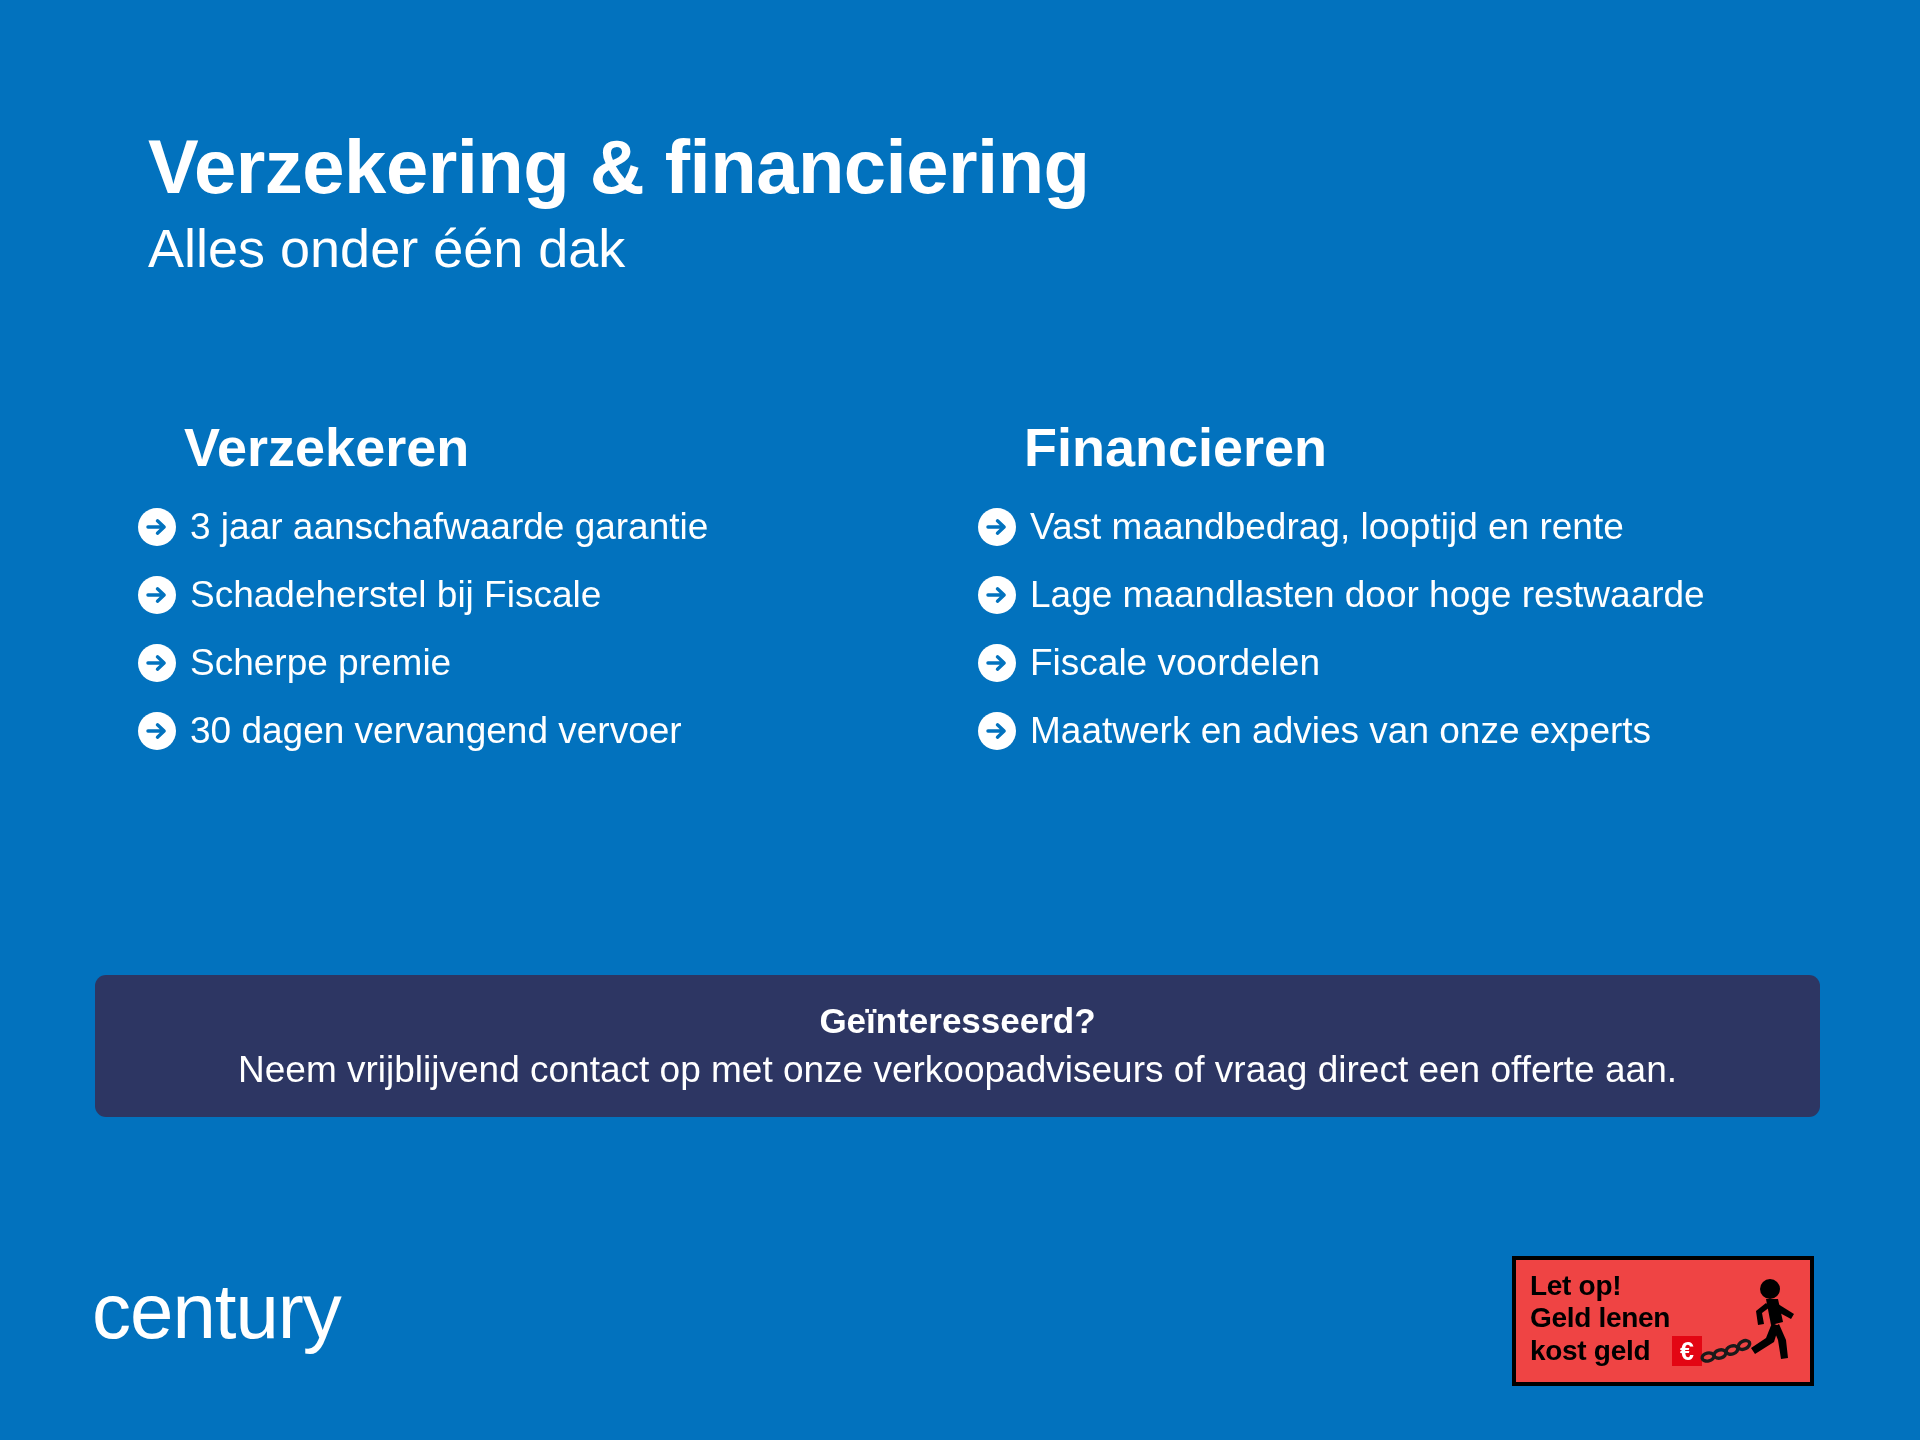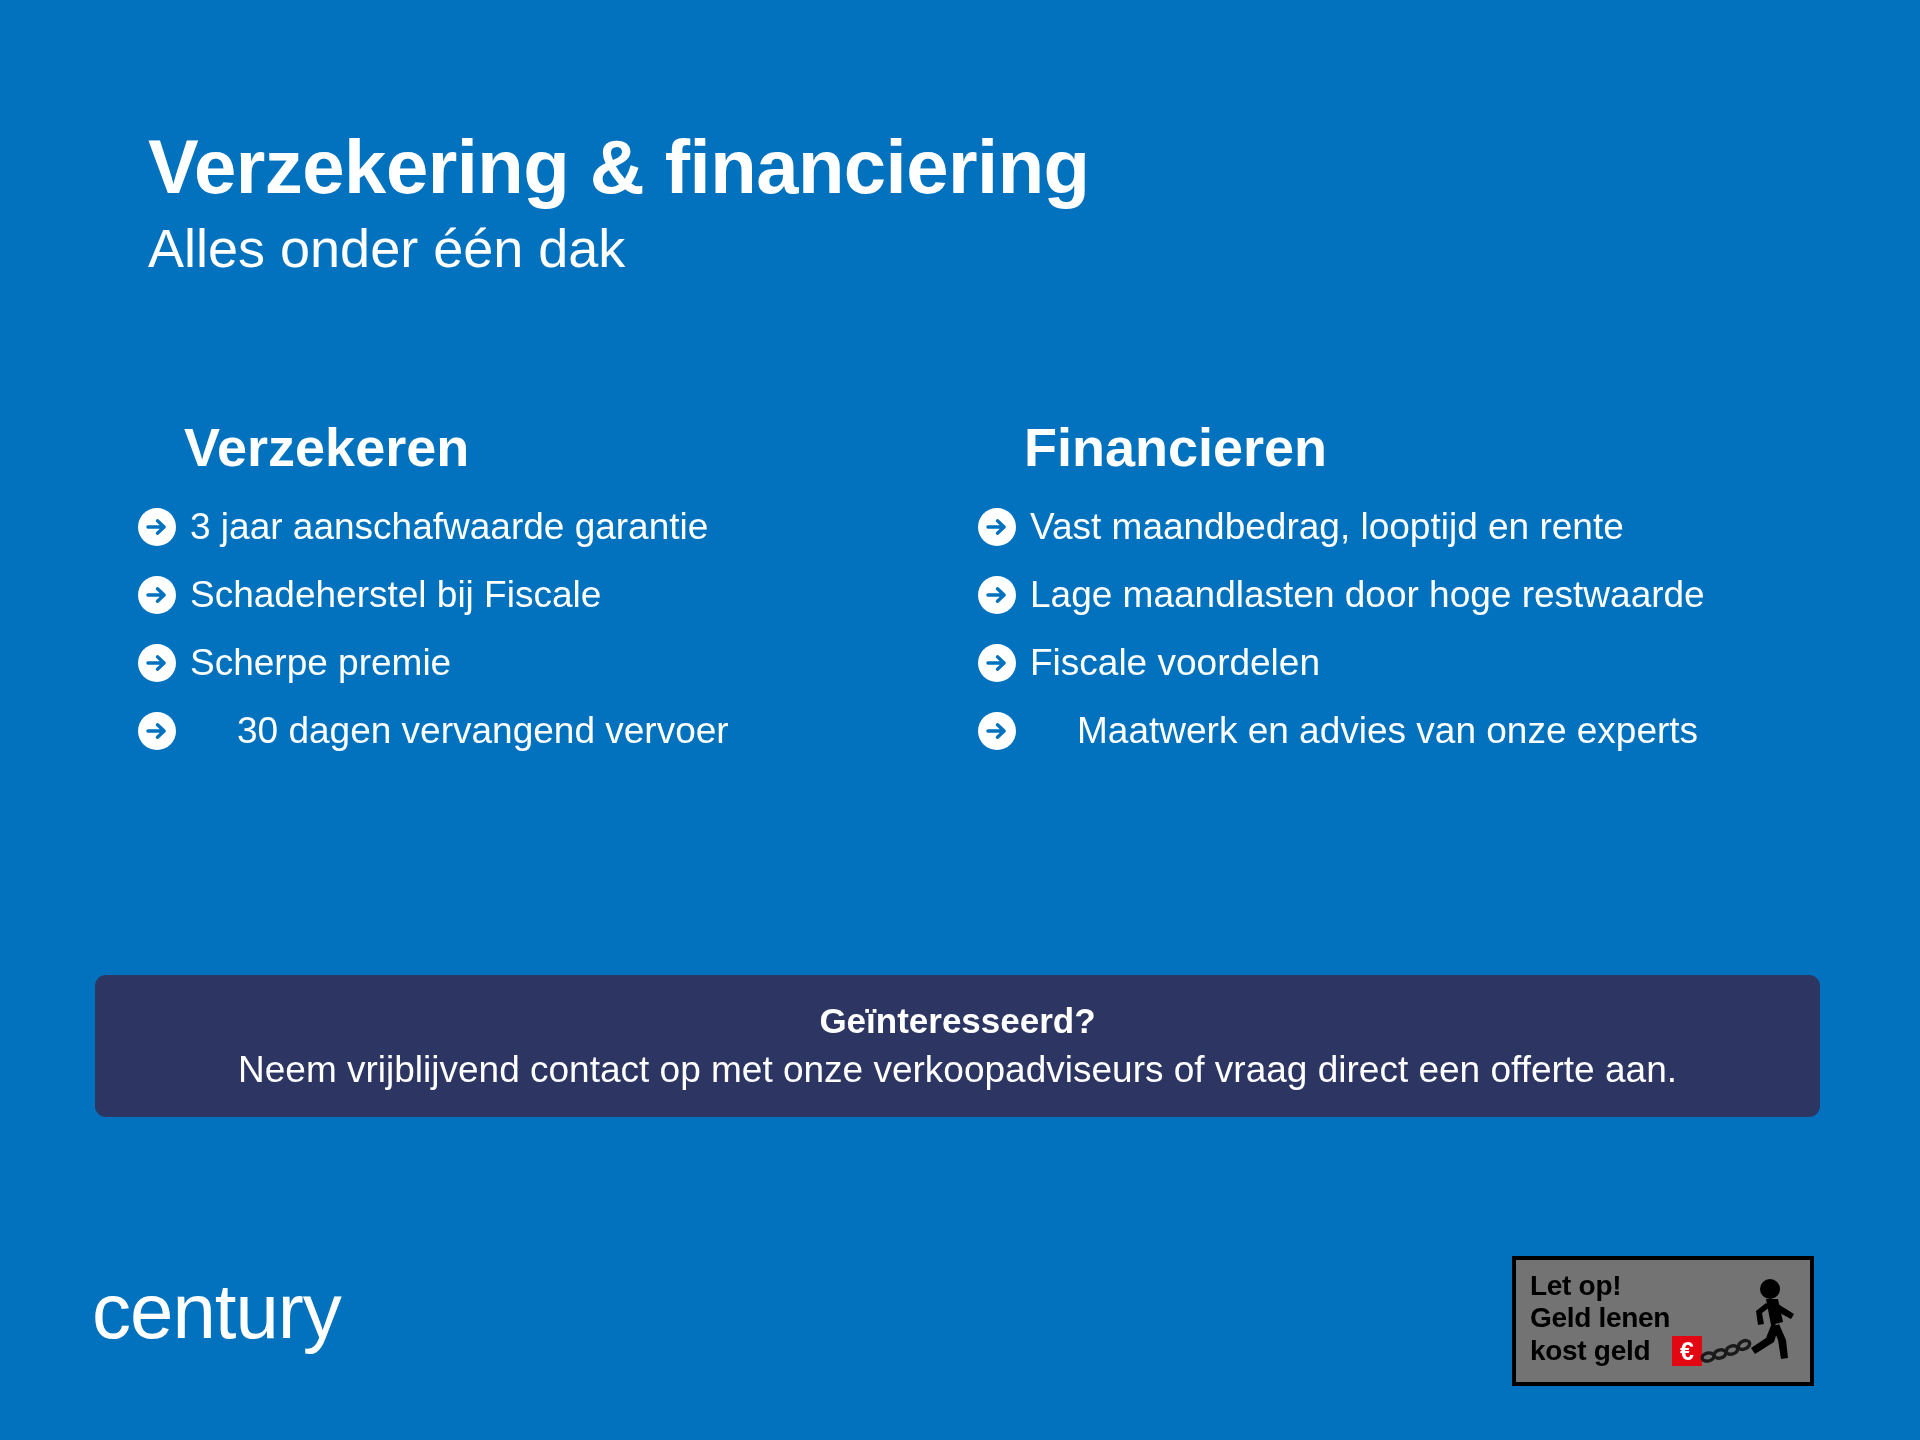--- a/index.html
+++ b/index.html
@@ -80,21 +80,21 @@
     list-style: none;
     margin: 0;
     padding: 0;
   }
   .bullet-item {
     display: flex;
     align-items: center;
     margin-bottom: 25px;
     margin-left: -46px;
   }
-  .bullet-item:last-child { margin-bottom: 0; gap: 47px; }
+  .bullet-item:last-child { margin-bottom: 0; }
 
   .arrow-icon {
     flex: 0 0 auto;
     width: 38px;
     height: 38px;
     margin-right: 14px;
     display: block;
   }
   .bullet-text {
     font-size: 37px;
@@ -146,21 +146,21 @@
     line-height: 1;
     color: #ffffff;
   }
 
   .warning-box {
     position: absolute;
     left: 1512px;
     top: 1256px;
     width: 302px;
     height: 130px;
-    background: #737373;
+    background: #ef4444;
     border: 4px solid #000000;
     box-sizing: border-box;
     display: flex;
     align-items: center;
     overflow: hidden;
   }
   .warning-inner {
     position: relative;
     width: 100%;
     height: 100%;

